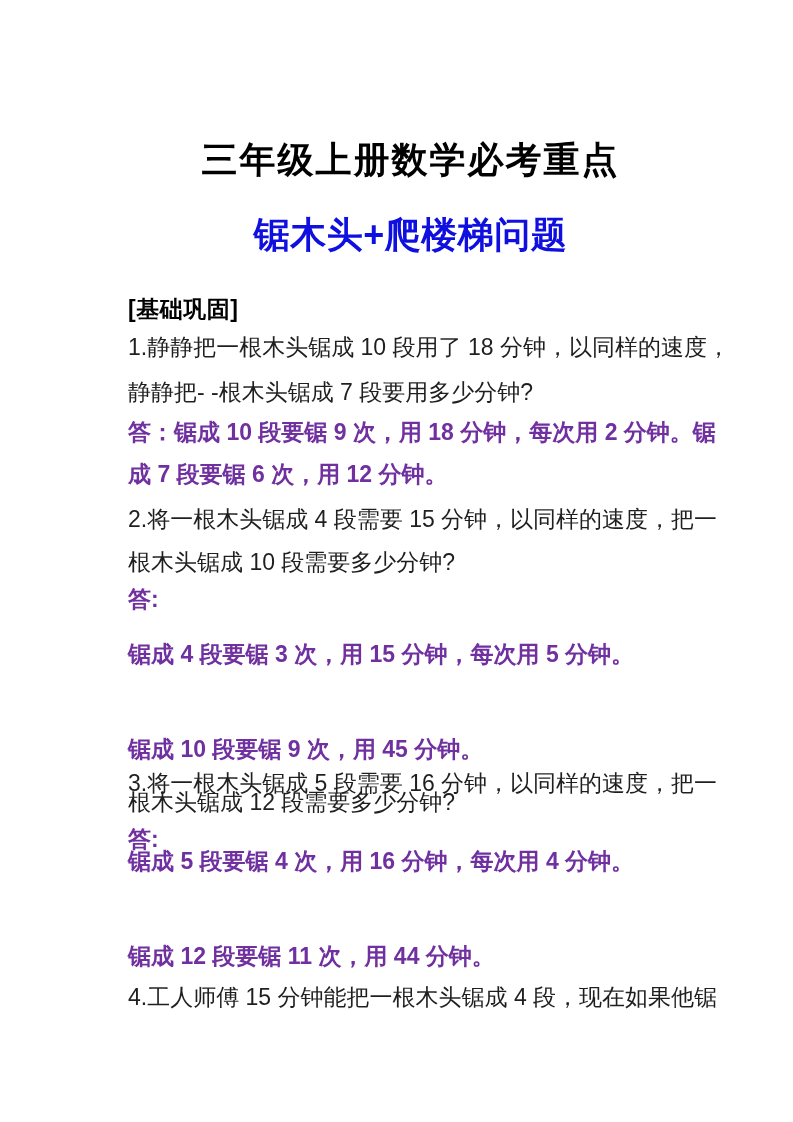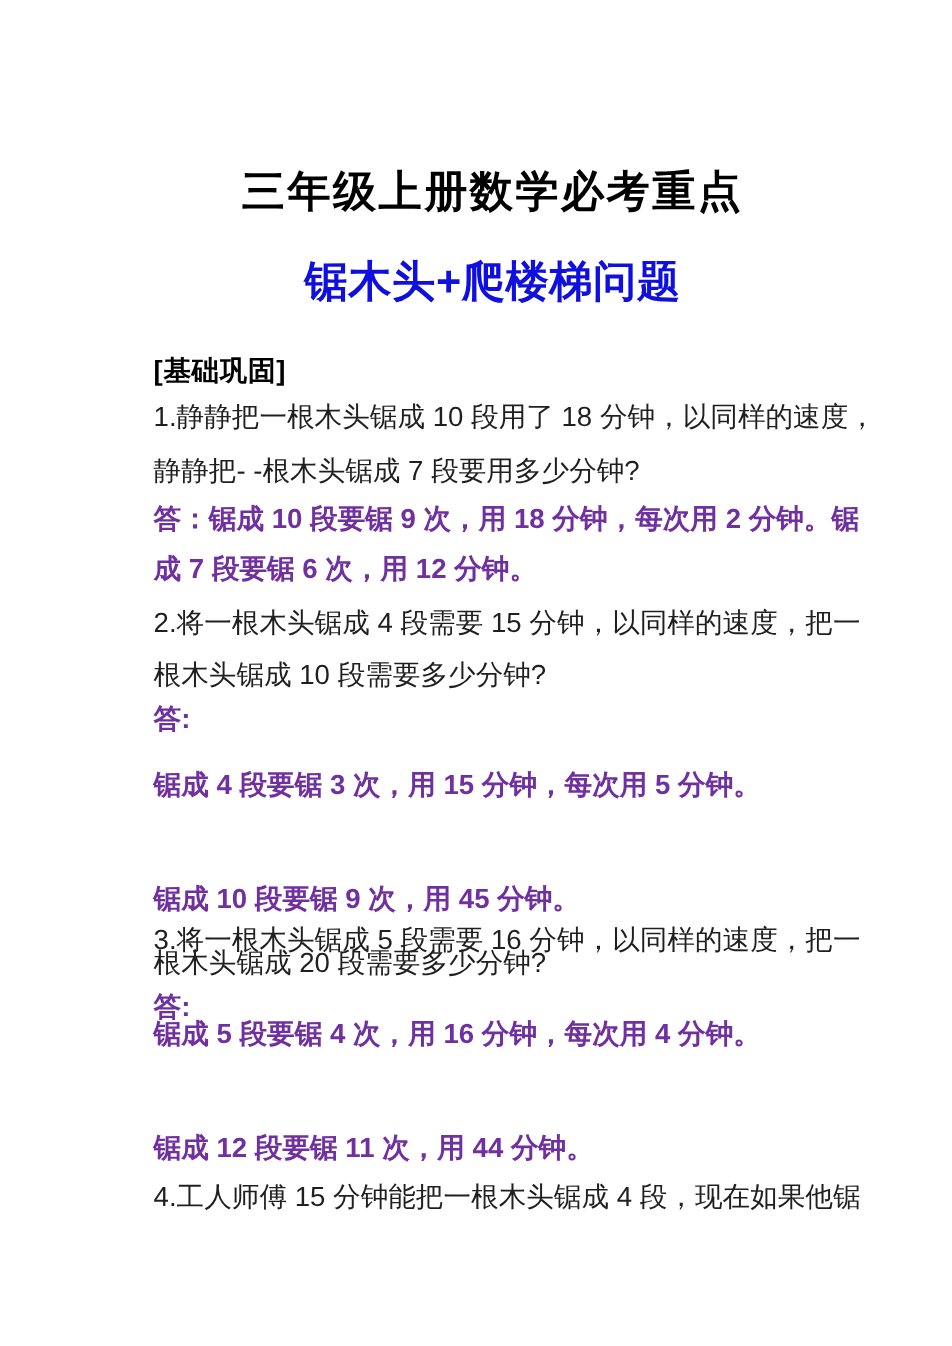--- a/index.html
+++ b/index.html
@@ -71,20 +71,20 @@
   <div class="line ans" style="top:405px">答：锯成 10 段要锯 9 次，用 18 分钟，每次用 2 分钟。锯</div>
   <div class="line ans" style="top:447px">成 7 段要锯 6 次，用 12 分钟。</div>
 
   <div class="line q" style="top:492px">2.将一根木头锯成 4 段需要 15 分钟，以同样的速度，把一</div>
   <div class="line q" style="top:535px">根木头锯成 10 段需要多少分钟?</div>
   <div class="line ans" style="top:572px">答:</div>
   <div class="line ans" style="top:627px">锯成 4 段要锯 3 次，用 15 分钟，每次用 5 分钟。</div>
   <div class="line ans" style="top:722px">锯成 10 段要锯 9 次，用 45 分钟。</div>
 
   <div class="line q" style="top:756px">3.将一根木头锯成 5 段需要 16 分钟，以同样的速度，把一</div>
-  <div class="line q" style="top:775px">根木头锯成 20 段需要多少分钟?</div>
+  <div class="line q" style="top:775px">根木头锯成 12 段需要多少分钟?</div>
   <div class="line ans" style="top:812px">答:</div>
   <div class="line ans" style="top:834px">锯成 5 段要锯 4 次，用 16 分钟，每次用 4 分钟。</div>
   <div class="line ans" style="top:929px">锯成 12 段要锯 11 次，用 44 分钟。</div>
 
   <div class="line q" style="top:970px">4.工人师傅 15 分钟能把一根木头锯成 4 段，现在如果他锯</div>
 
 </div>
 
 </body></html>

